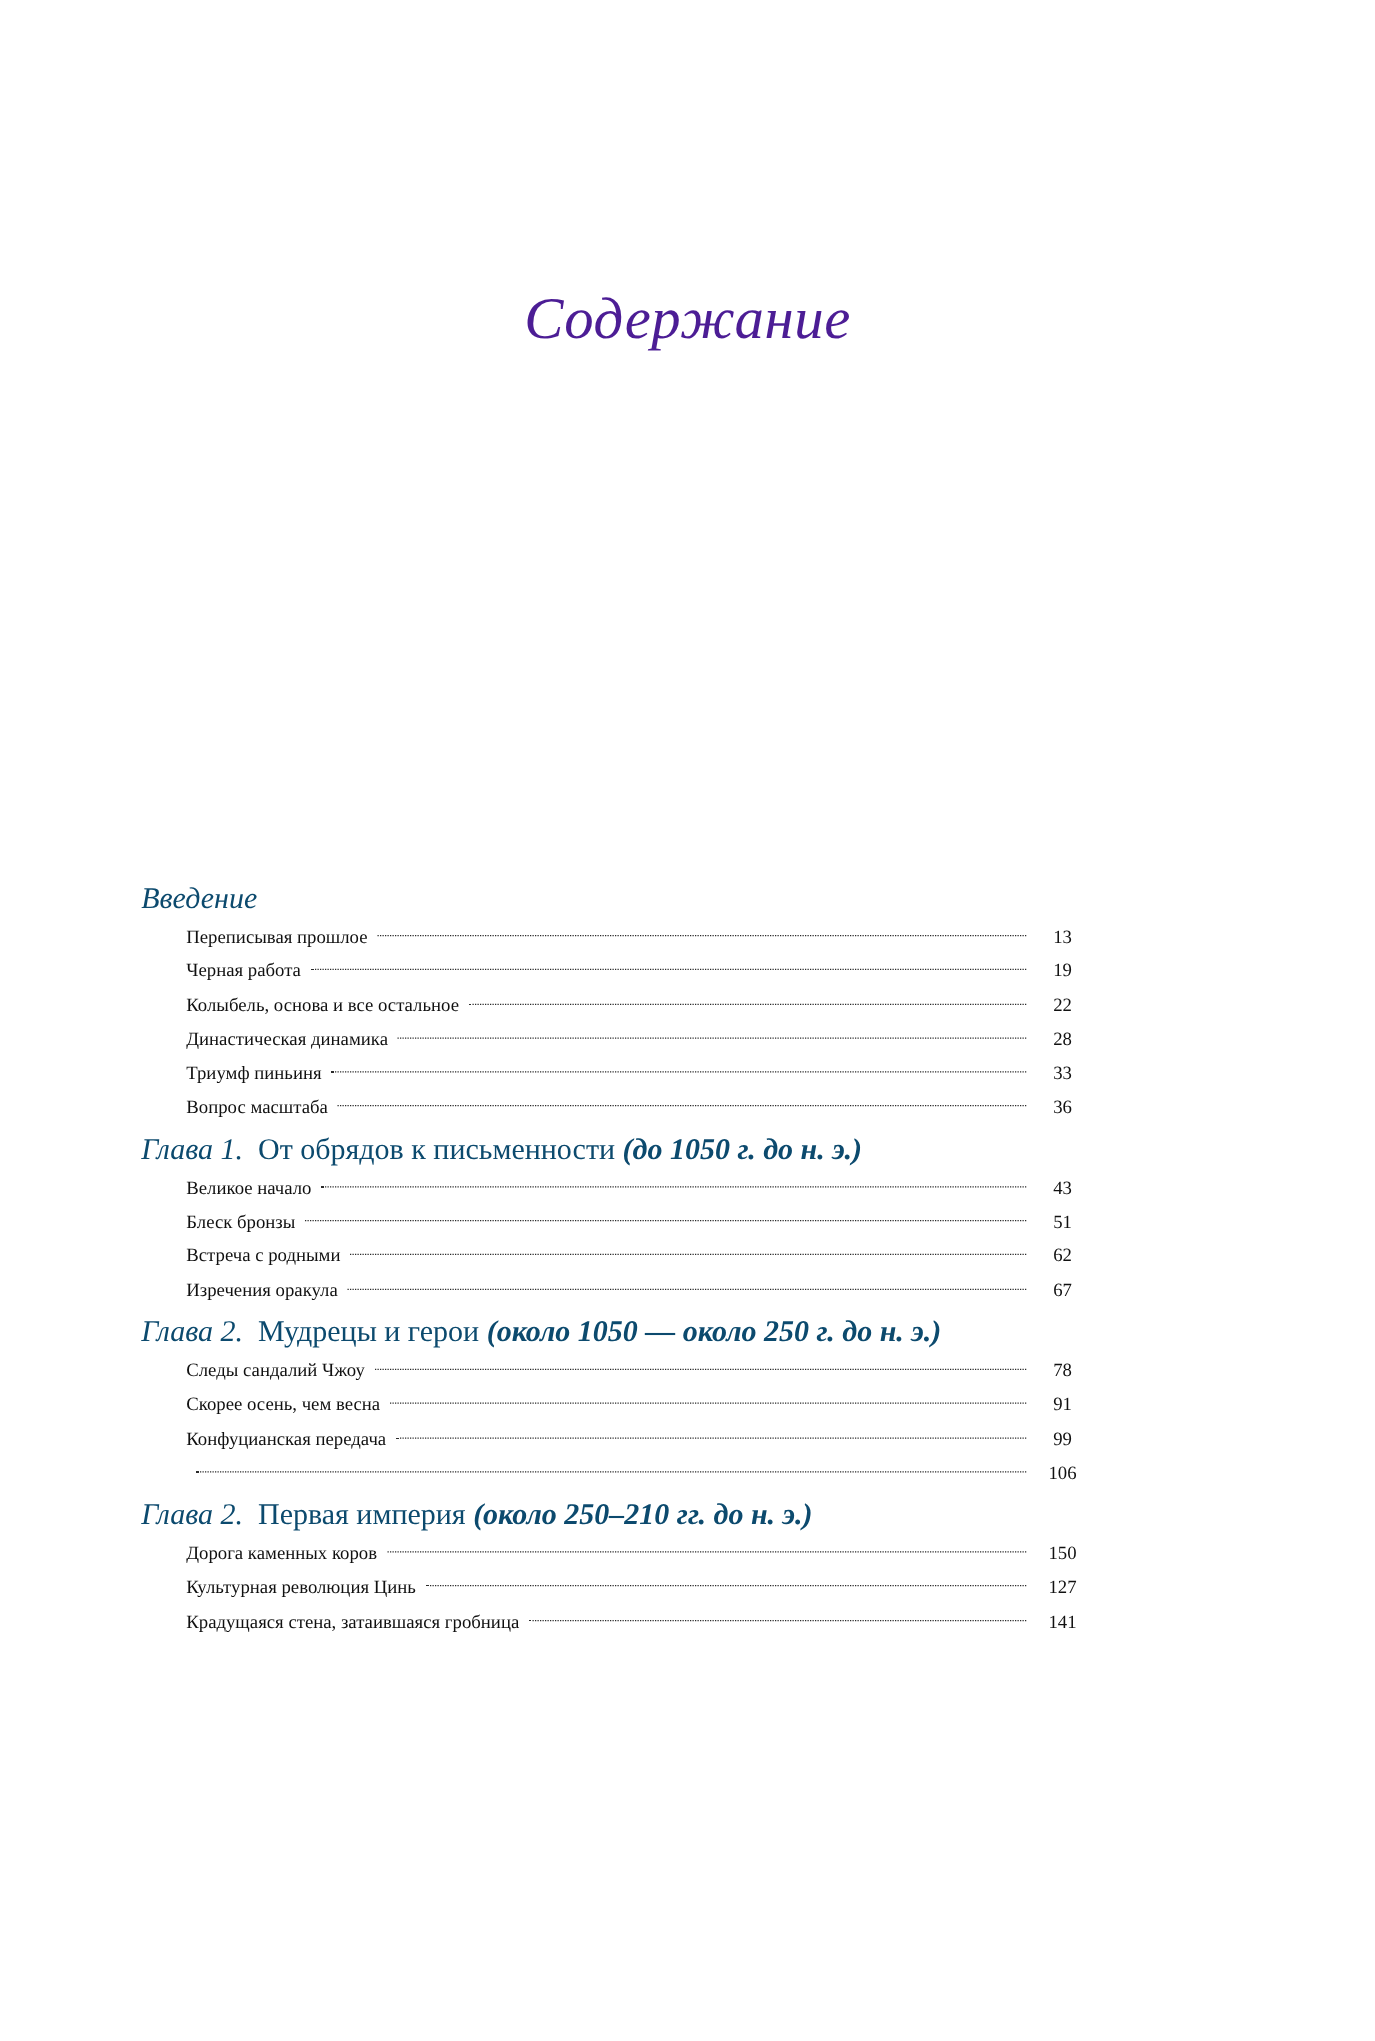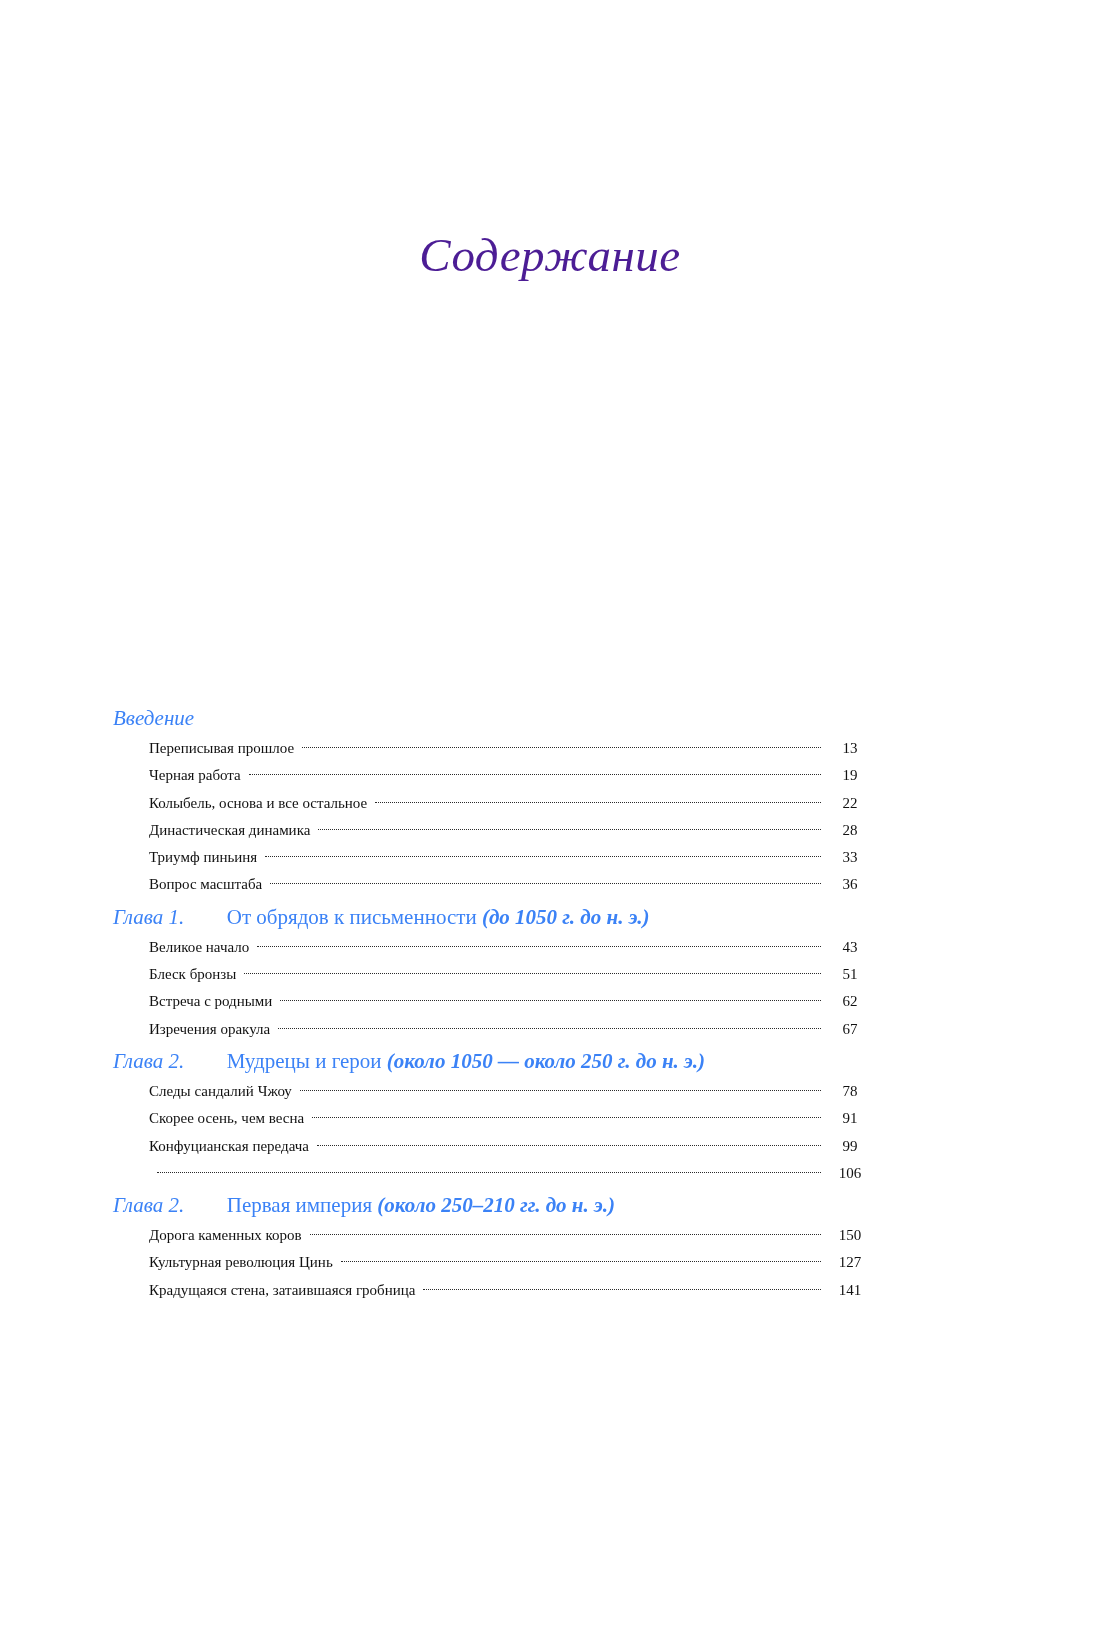--- a/index.html
+++ b/index.html
@@ -32,31 +32,30 @@
     color: #4c1d95;
   }
   .toc-body {
     position: absolute;
     top: 706px;
     left: 113px;
     width: 760px;
   }
   .toc-section-head {
     font-style: italic;
-    font-size: 21px;
-    color: #3b82f6;
+    font-size: 24px;
+    color: #0c4a6e;
     margin: 0 0 5px 0;
     white-space: nowrap;
   }
   .toc-section-head .head-num {
     font-style: italic;
   }
   .toc-section-head .head-title {
     font-style: normal;
-    margin-left: 32px;
   }
   .toc-section-head .head-dates {
     font-style: italic;
     font-weight: bold;
   }
   .toc-entry {
     display: flex;
     align-items: baseline;
     font-size: 15px;
     margin: 0 0 3px 0;

